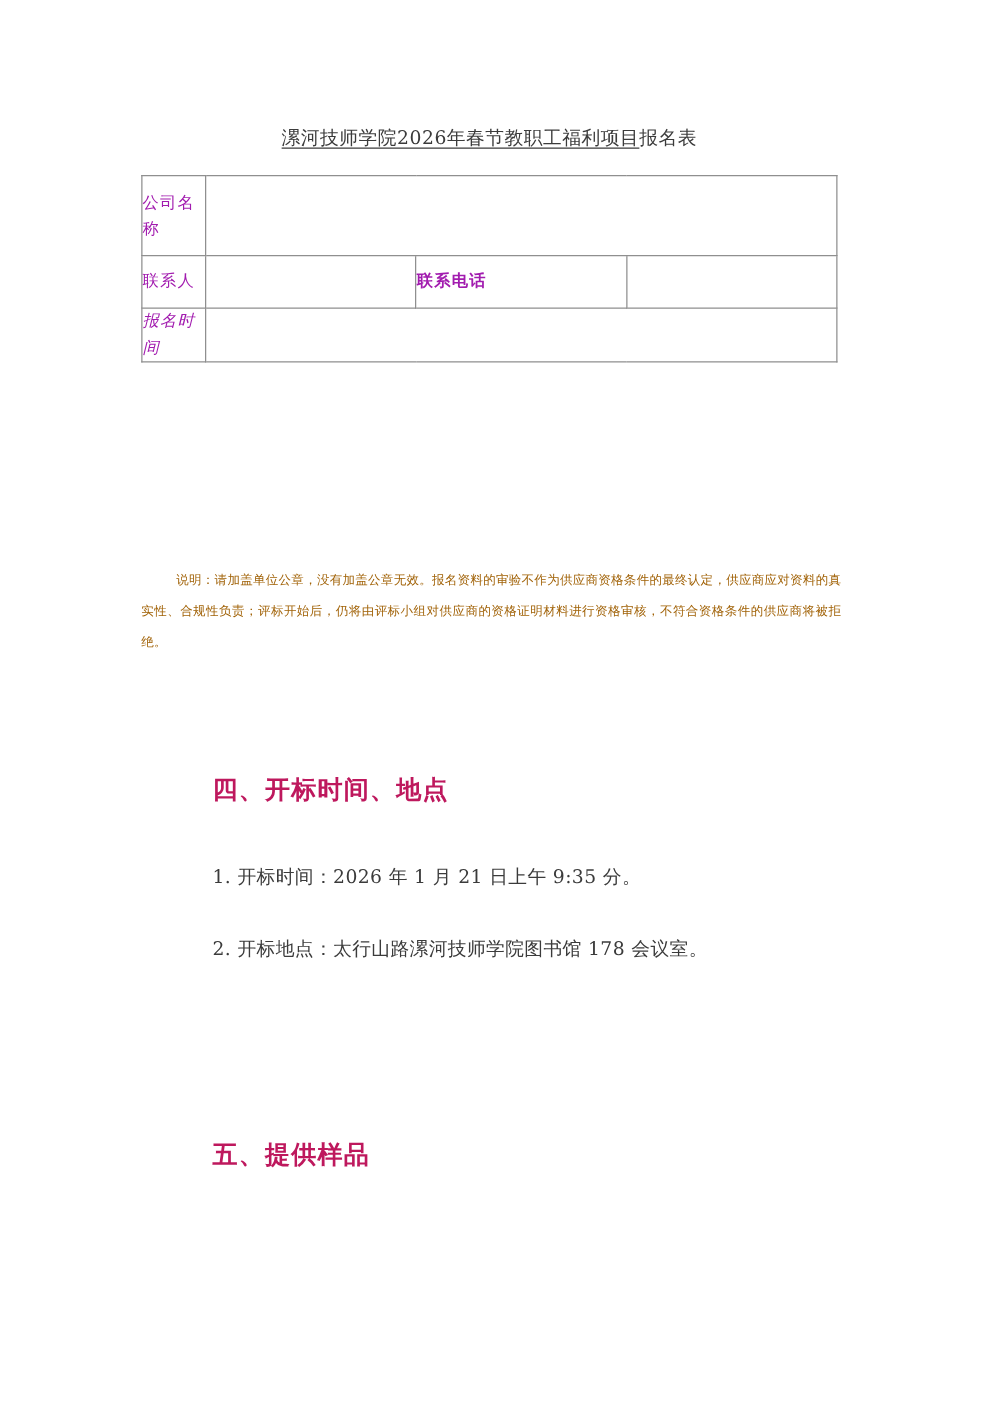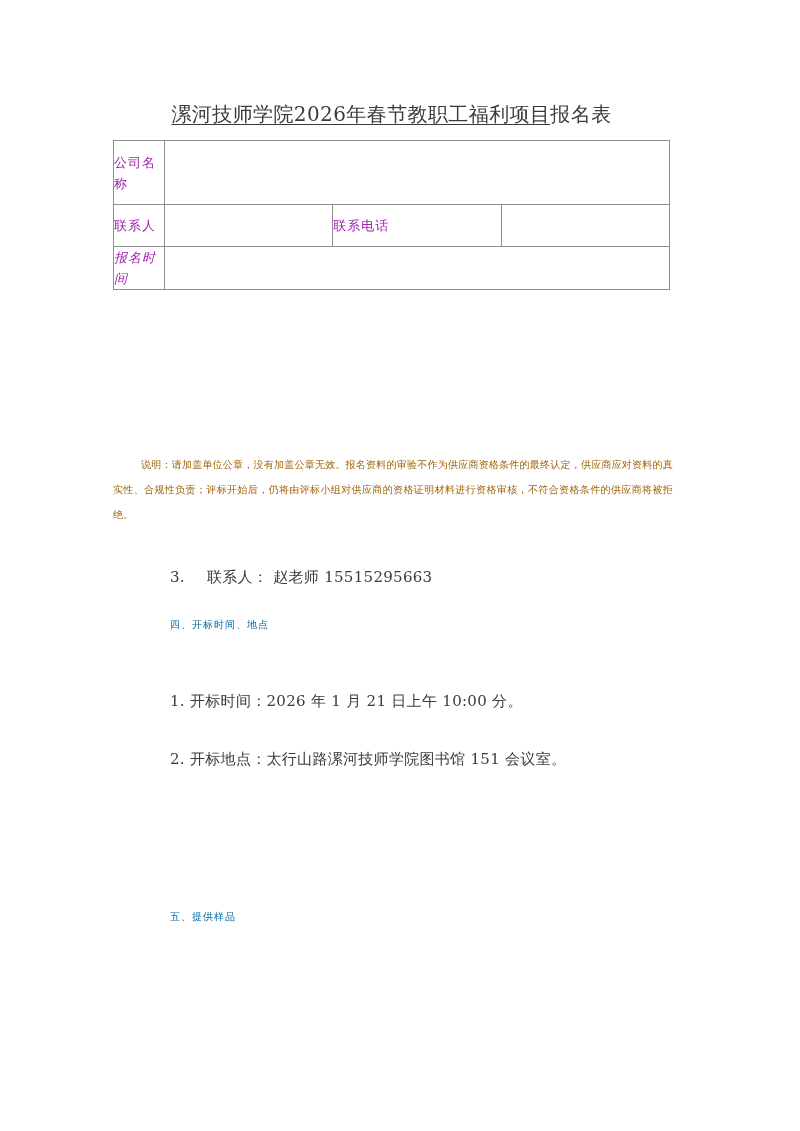--- a/index.html
+++ b/index.html
@@ -25,21 +25,21 @@
     background: #ffffff;
   }
 
   
   .doc-title {
     position: absolute;
     left: 113px;
     top: 101px;
     width: 557px;
     text-align: center;
-    font-size: 20px;
+    font-size: 15px;
     letter-spacing: 0.4px;
     color: #3b3b3b;
     white-space: nowrap;
   }
   .doc-title .u {
     text-decoration: underline;
     text-underline-offset: 3px;
     text-decoration-thickness: 1px;
   }
 
@@ -69,21 +69,21 @@
   .lab-top { vertical-align: top; font-style: italic; }
   .lab-bot { vertical-align: bottom; }
   .cell-value { background: #ffffff; }
 
   .r1 { height: 64px; }
   .r2 { height: 42px; }
   .r3 { height: 55px; }
   .r4 { height: 43px; }
   .r5 { height: 87px; }
 
-  .phone-label { width: 68px; }
+  .phone-label { width: 68px; font-weight: bold; }
 
   
   .note {
     position: absolute;
     left: 113px;
     top: 452px;
     width: 560px;
     font-size: 10px;
     line-height: 25px;
     text-align: justify;
@@ -100,23 +100,23 @@
     font-size: 15px;
     line-height: 30px;
     color: #3b3b3b;
     text-align: justify;
     text-justify: inter-ideograph;
     letter-spacing: 0.3px;
   }
   .heading {
     position: absolute;
     left: 170px;
-    font-size: 10px;
-    font-weight: normal;
-    color: #0369a1;
+    font-size: 20px;
+    font-weight: bold;
+    color: #be185d;
     letter-spacing: 1px;
     white-space: nowrap;
   }
 
   .p-contact { top: 562px; left: 170px; width: 500px; white-space: nowrap; }
   .p-contact .num { margin-right: 22px; }
 
   .h-four { top: 618px; }
 
   .p-item1 { top: 686px; left: 170px; white-space: nowrap; }
@@ -148,24 +148,21 @@
     </tr>
     <tr class="r4">
       <td class="cell-label lab-top">报名时间</td>
       <td class="cell-value" colspan="3"></td>
     </tr>
   </tbody>
     </table>
 
   <div class="note">说明：请加盖单位公章，没有加盖公章无效。报名资料的审验不作为供应商资格条件的最终认定，供应商应对资料的真实性、合规性负责；评标开始后，仍将由评标小组对供应商的资格证明材料进行资格审核，不符合资格条件的供应商将被拒绝。</div>
 
-  <div class="para p-contact">
-    <span class="num">3.</span><span>联系人： 赵老师 15515295663</span>
-  </div>
 
   <div class="heading h-four">四、开标时间、地点</div>
 
-  <div class="para p-item1">1. 开标时间：2026 年 1 月 21 日上午 10:00 分。</div>
-  <div class="para p-item2">2. 开标地点：太行山路漯河技师学院图书馆 151 会议室。</div>
+  <div class="para p-item1">1. 开标时间：2026 年 1 月 21 日上午 9:35 分。</div>
+  <div class="para p-item2">2. 开标地点：太行山路漯河技师学院图书馆 178 会议室。</div>
 
   <div class="heading h-five">五、提供样品</div>
 
 </div>
 
 </body></html>

